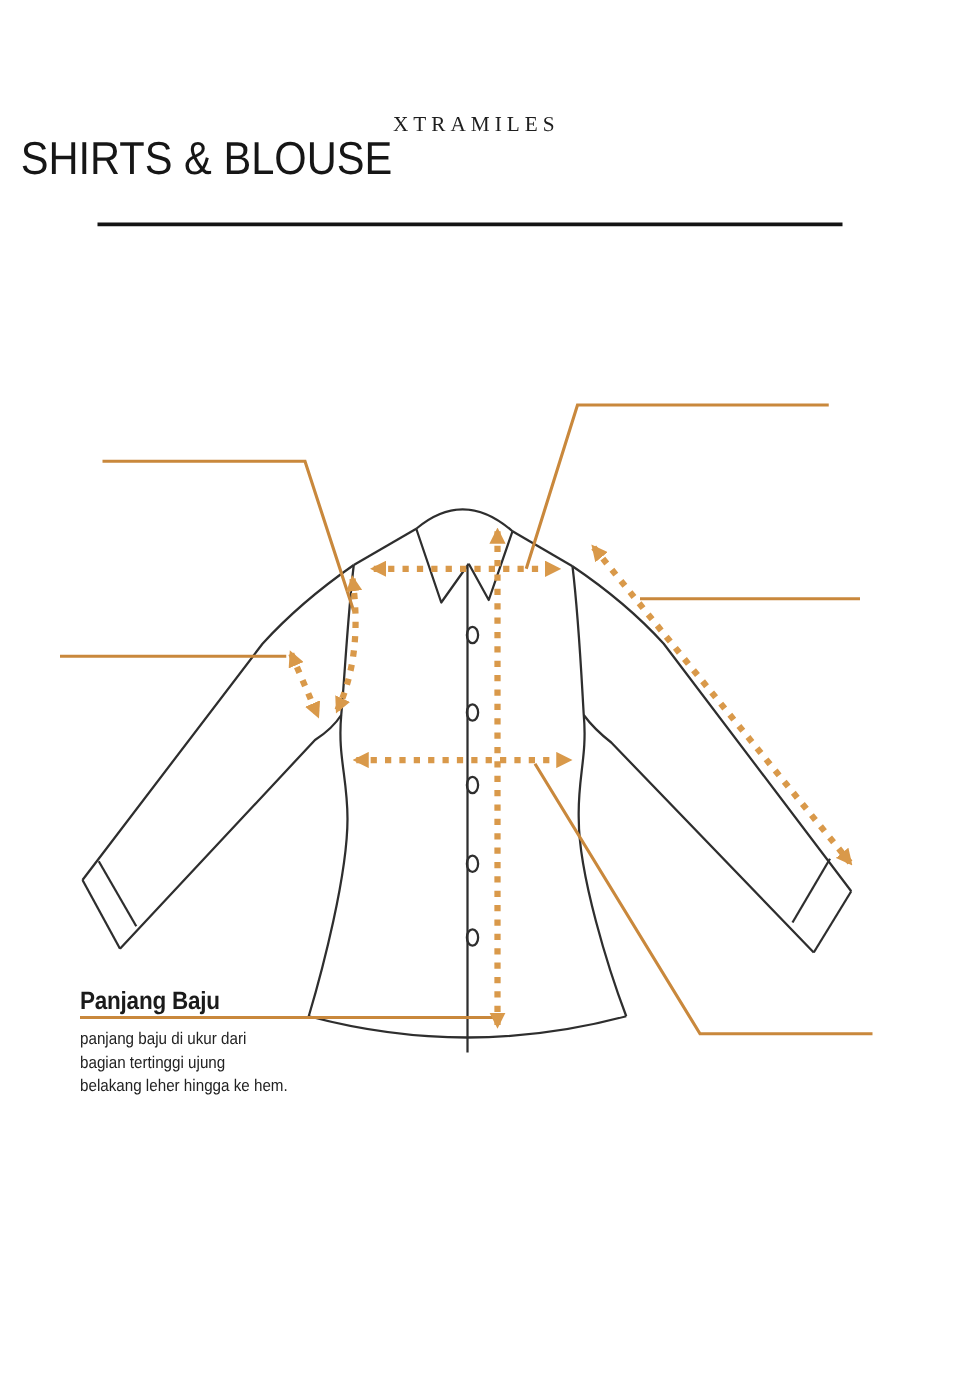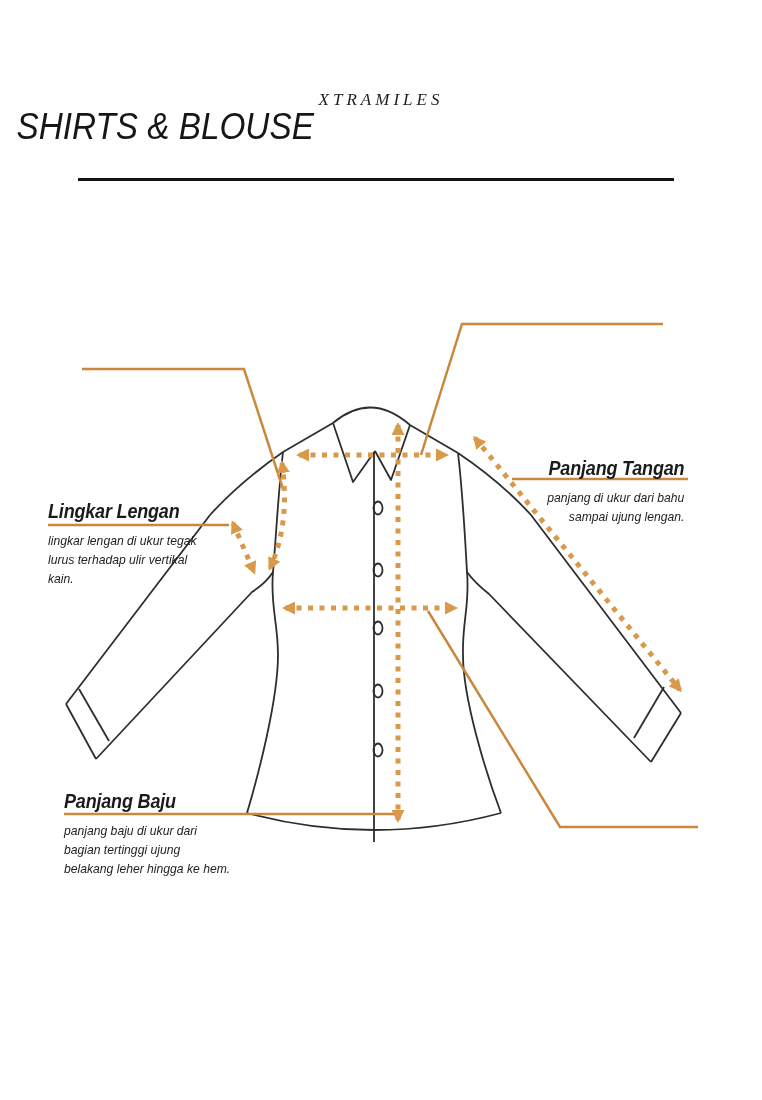--- a/index.html
+++ b/index.html
@@ -3,21 +3,20 @@
 <meta charset="utf-8">
 <style>
   html,body{margin:0;padding:0;background:#ffffff;}
   .page{
     position:relative;
     width:762px;height:1040px;
     background:#ffffff;
     overflow:hidden;
     font-family:"Liberation Sans",sans-serif;
     color:#1b1b1b;
-    font-style:italic;
   }
   
   .brand{
     position:absolute;left:0;right:0;top:90px;
     text-align:center;
     font-family:"Liberation Serif",serif;
     font-size:17px;letter-spacing:4px;font-weight:400;
     color:#1e1e1e;
   }
   .big-title{
@@ -113,36 +112,21 @@
       <path d="M285,608 L455,608" marker-start="url(#ah)" marker-end="url(#ah)"></path>
       <path d="M398,425 L398,820" marker-start="url(#ah)" marker-end="url(#ah)"></path>
       <path d="M282,463 C287,500 285,535 270,568" marker-start="url(#ah)" marker-end="url(#ah)"></path>
       <path d="M233,523 L254,572" marker-start="url(#ah)" marker-end="url(#ah)"></path>
       <path d="M475,438 L680,690" marker-start="url(#ah)" marker-end="url(#ah)"></path>
     </g>
   </svg>
 
 
 
-  <div class="label right lbl-panjang-tangan">
-    <span class="condense">
-      <div class="heading">Panjang Tangan</div>
-      <div class="desc">panjang di ukur dari bahu
-sampai ujung lengan.</div>
-    </span>
-  </div>
 
-  <div class="label left lbl-lingkar-lengan">
-    <span class="condense">
-      <div class="heading">Lingkar Lengan</div>
-      <div class="desc">lingkar lengan di ukur tegak
-lurus terhadap ulir vertikal
-kain.</div>
-    </span>
-  </div>
 
   <div class="label left lbl-panjang-baju">
     <span class="condense">
       <div class="heading">Panjang Baju</div>
       <div class="desc">panjang baju di ukur dari
 bagian tertinggi ujung
 belakang leher hingga ke hem.</div>
     </span>
   </div>
 

